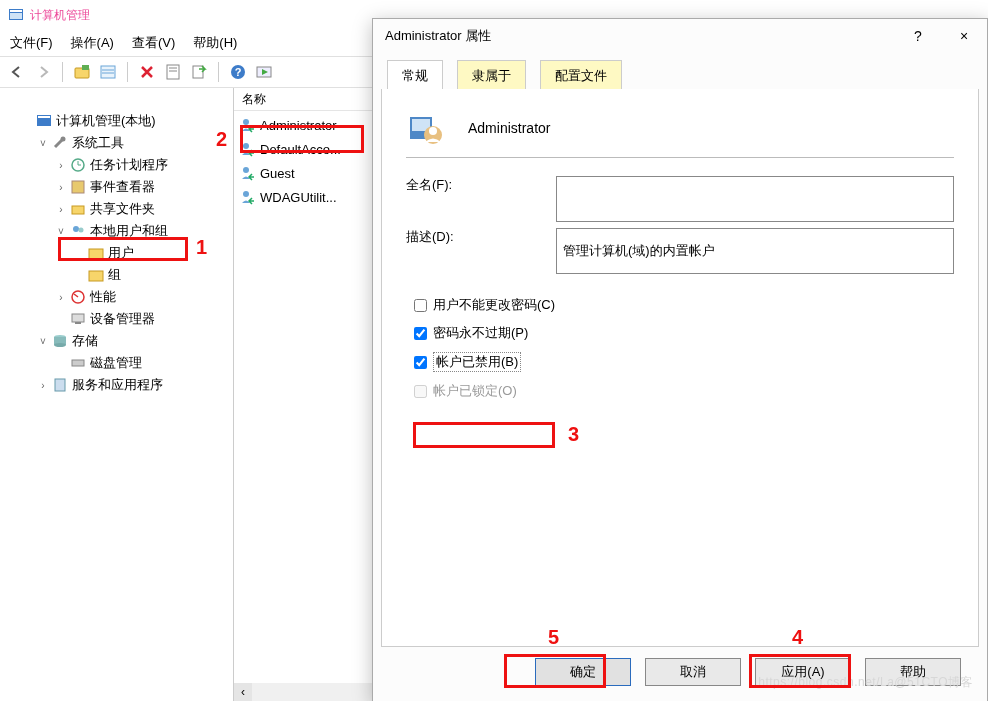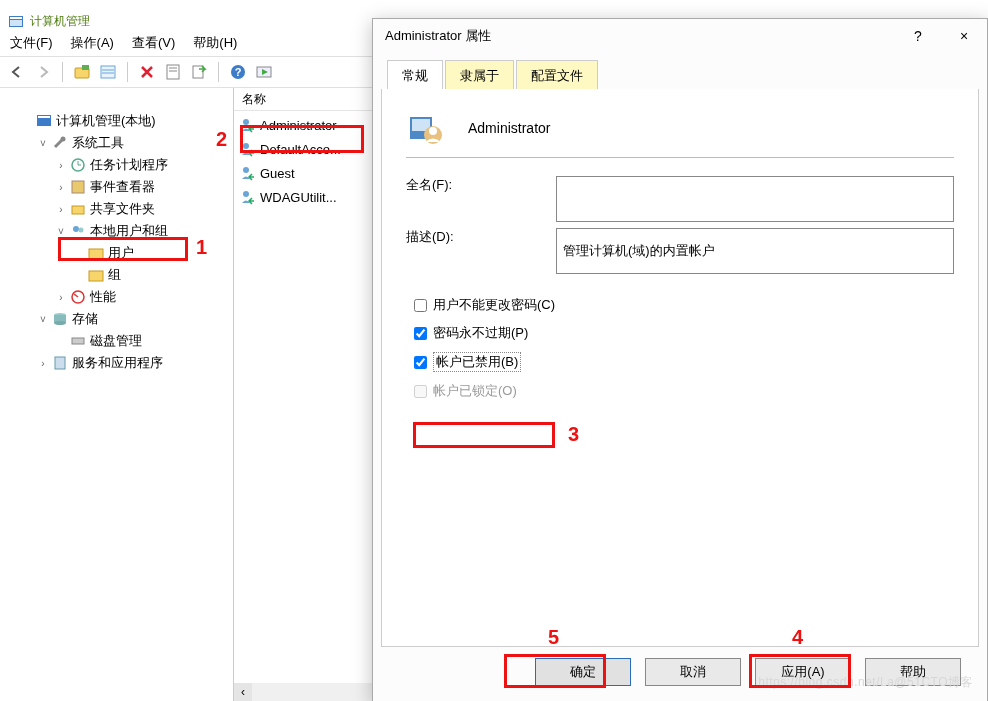--- a/index.html
+++ b/index.html
@@ -1,20 +1,20 @@
 <!DOCTYPE html>
 <html><head>
 <meta charset="utf-8">
 <style>
 html,body{margin:0;padding:0;font-family:"Microsoft YaHei","Segoe UI",sans-serif;font-size:12px;background:#fff;color:#000;}
 .app{width:988px;height:701px;position:relative;overflow:hidden;}
 
 
 .mainwin{position:absolute;left:0;top:0;width:988px;height:701px;background:#fff;}
-.titlebar{height:30px;background:#fff;display:flex;align-items:flex-end;padding:0 8px;color:#4d7c0f;font-size:12px;}
+.titlebar{height:30px;background:#fff;display:flex;align-items:center;padding:0 8px;color:#ec4899;font-size:12px;}
 .tb-icon{width:16px;height:16px;margin-right:6px;}
 .menubar{height:26px;display:flex;align-items:center;gap:18px;padding:0 10px;font-size:13px;}
 .menubar span{cursor:default;}
 .toolbar{height:30px;border-top:1px solid #e0e0e0;border-bottom:1px solid #e0e0e0;display:flex;align-items:center;gap:4px;padding:0 6px;}
 .tool-btn{display:inline-flex;width:22px;height:22px;align-items:center;justify-content:center;}
 .tool-sep{width:1px;height:20px;background:#ccc;margin:0 4px;}
 .body{position:absolute;left:0;top:88px;right:0;bottom:0;display:flex;}
 .tree-pane{width:233px;border-right:1px solid #ccc;padding-top:6px;overflow:auto;}
 .list-pane{flex:1;position:relative;}
 .list-header{height:22px;border-bottom:1px solid #e5e5e5;display:flex;align-items:center;padding-left:8px;font-size:12px;}
@@ -31,21 +31,21 @@
 .twist{width:14px;height:14px;display:inline-flex;align-items:center;justify-content:center;font-size:10px;color:#666;}
 .nicon{width:16px;height:16px;display:inline-flex;align-items:center;justify-content:center;margin-right:2px;}
 .ind1{padding-left:20px;} .ind2{padding-left:38px;} .ind3{padding-left:56px;}
 
 
 .dialog{position:absolute;left:372px;top:18px;width:614px;height:682px;background:#fcfcfc;border:1px solid #aaa;box-shadow:0 4px 18px rgba(0,0,0,0.25);}
 .dlg-titlebar{height:34px;display:flex;align-items:center;padding-left:12px;font-size:13px;}
 .dlg-titlebar .spacer{flex:1;}
 .dlg-sysbtn{width:46px;height:30px;display:flex;align-items:center;justify-content:center;font-size:14px;}
 .dlg-body{position:absolute;left:8px;right:8px;top:42px;bottom:8px;}
-.tabstrip{height:28px;display:flex;align-items:flex-end;gap:0px;padding-left:6px;border-bottom:1px solid #ccc;}
+.tabstrip{height:28px;display:flex;align-items:flex-end;gap:12px;padding-left:6px;border-bottom:1px solid #ccc;}
 .tab{padding:6px 14px 5px;border:1px solid #ccc;border-bottom:none;background:#fef9c3;font-size:13px;position:relative;top:1px;margin-right:2px;}
 .tab.active{background:#fff;}
 .tabpage{border:1px solid #ccc;border-top:none;background:#fff;position:absolute;left:0;right:0;top:28px;bottom:46px;padding:20px 24px;}
 .row{display:flex;margin-bottom:6px;}
 .row .lbl{width:150px;font-size:13px;}
 .row input[type=text]{flex:1;height:24px;border:1px solid #888;padding:10px 6px;font-size:13px;}
 .chkrow{display:flex;align-items:center;gap:6px;font-size:13px;margin-bottom:10px;margin-left:8px;}
 .chkrow.disabled{color:#9a9a9a;}
 .chkrow input{margin:0;}
 .dlg-foot{position:absolute;left:0;right:0;bottom:0;height:42px;display:flex;align-items:center;justify-content:flex-end;gap:14px;padding-right:18px;}
@@ -244,20 +244,32 @@
         <li>
               <div class="tree-row ind2">
                 <span class="twist">›</span>
                 <span class="nicon">
                   <svg width="16" height="16">
                     <circle cx="8" cy="8" r="6" fill="none" stroke="#d33" stroke-width="1.5"></circle>
                     <path d="M8 8 L4 5" stroke="#d33" stroke-width="1.5"></path>
                   </svg>
                 </span>
                 <span>性能</span>
+              </div>
+            </li>
+        <li>
+              <div class="tree-row ind2">
+                <span class="twist"></span>
+                <span class="nicon">
+                  <svg width="16" height="16">
+                    <rect x="2" y="3" width="12" height="8" fill="#ddd" stroke="#888"></rect>
+                    <rect x="5" y="11" width="6" height="2" fill="#888"></rect>
+                  </svg>
+                </span>
+                <span>设备管理器</span>
               </div>
             </li>
         <li>
               <div class="tree-row ind1">
                 <span class="twist">˅</span>
                 <span class="nicon">
                   <svg width="16" height="16">
                     <ellipse cx="8" cy="4" rx="6" ry="2" fill="#9cc"></ellipse>
                     <rect x="2" y="4" width="12" height="8" fill="#8bb"></rect>
                     <ellipse cx="8" cy="12" rx="6" ry="2" fill="#7aa"></ellipse>

